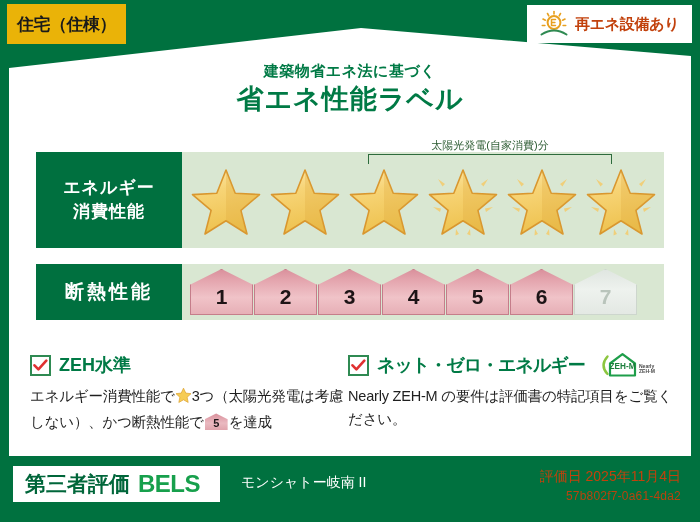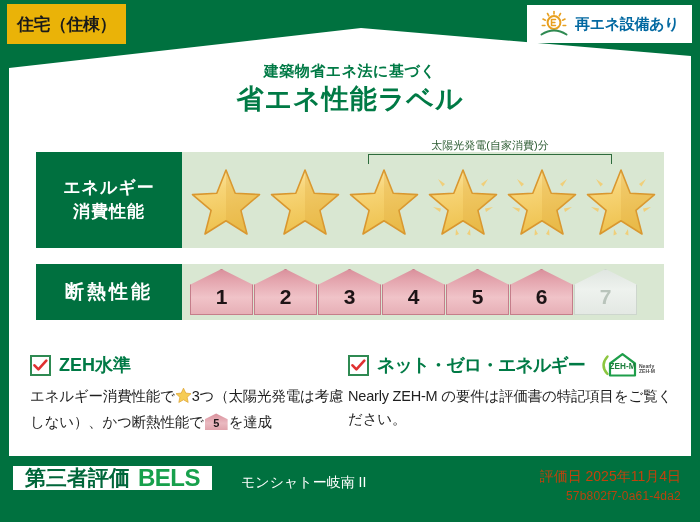--- a/index.html
+++ b/index.html
@@ -74,21 +74,21 @@
     margin-left: 10px;
     margin-right: 4px;
     flex: 0 0 auto;
     display: flex;
     align-items: center;
     justify-content: center;
   }
   .top-badge-right .txt {
     font-size: 15px;
     font-weight: bold;
-    color: #0369a1;
+    color: #c2410c;
     letter-spacing: -0.3px;
     white-space: nowrap;
   }
 
   
   .title-block {
     position: absolute;
     left: 0;
     top: 62px;
     width: 700px;
@@ -301,25 +301,25 @@
     left: 9px;
     top: 462px;
     width: 682px;
     height: 51px;
     z-index: 5;
   }
   .footer-bels {
     position: absolute;
     left: 4px;
     top: 4px;
-    height: 24px;
+    height: 36px;
     background: #ffffff;
     display: flex;
     align-items: center;
-    padding: 0 12px 0 12px;
+    padding: 0 20px 0 12px;
     box-sizing: border-box;
   }
   .bels-a {
     font-size: 21px;
     font-weight: bold;
     color: #00663a;
     letter-spacing: 0px;
     white-space: nowrap;
   }
   .bels-b {

